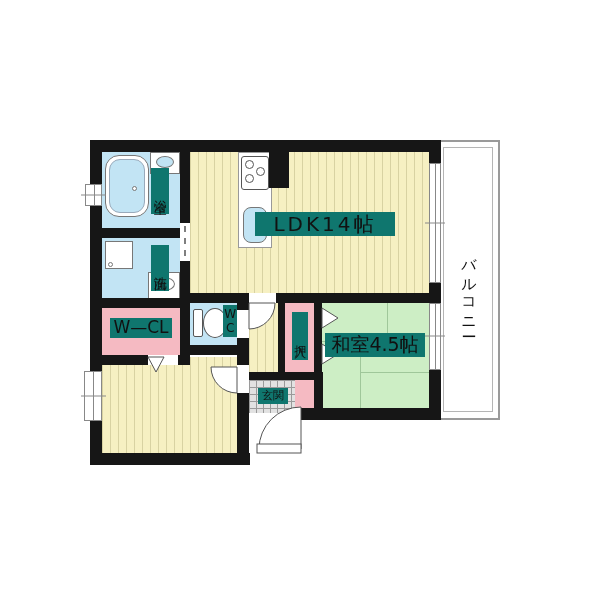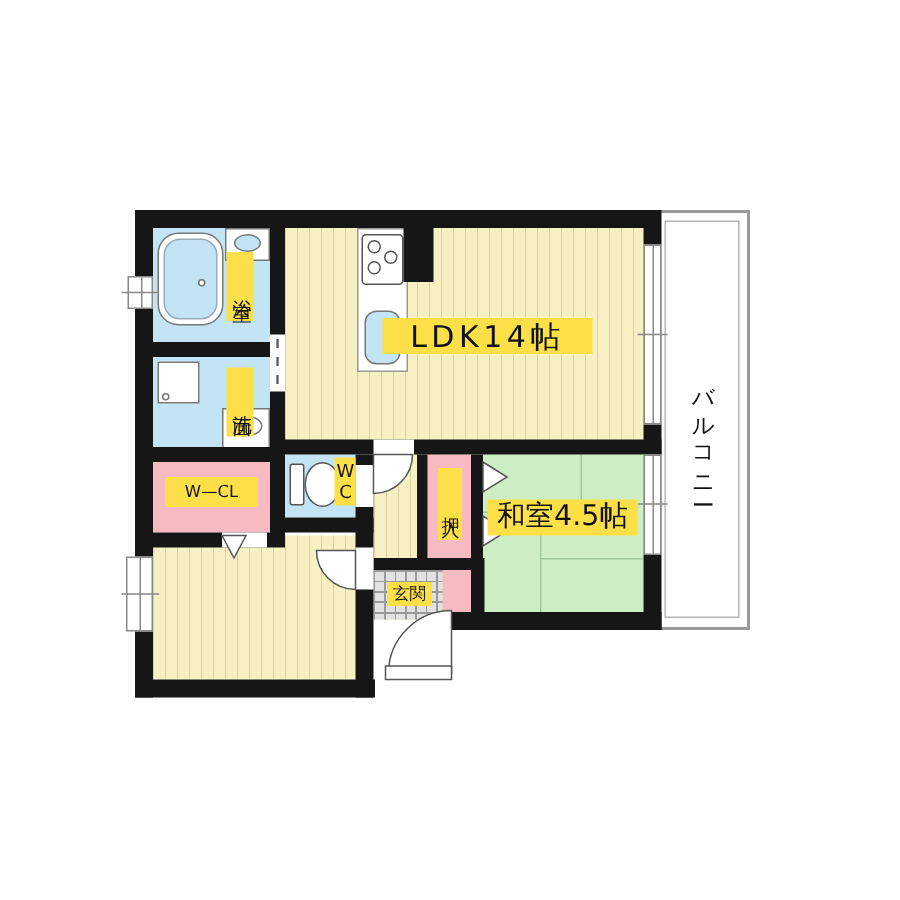--- a/index.html
+++ b/index.html
@@ -18,21 +18,21 @@
                          repeating-linear-gradient(to bottom,#9a9a9a 0,#9a9a9a 1px,transparent 1px,transparent 7px);}
   .wall{background:#161616;}
   .gap{background:#fff;}
   
   .fix{background:#fff;border:1px solid #777;}
   .round{border-radius:50%;}
   
   .win{background:#fff;border:1px solid #888;}
   .win .mid-v{position:absolute;left:50%;top:0;bottom:0;width:1px;background:#888;}
   
-  .lbl{background:#fde047;display:flex;align-items:center;justify-content:center;
+  .lbl{background:#0f766e;display:flex;align-items:center;justify-content:center;
        line-height:1.05;white-space:nowrap;}
   .vtext{writing-mode:vertical-rl;text-orientation:upright;letter-spacing:2px;}
   .vmixed{writing-mode:vertical-rl;letter-spacing:3px;}
   .balcony-outer{background:#fff;border:2px solid #9a9a9a;}
   .balcony-inner{border:1px solid #b5b5b5;}
   svg{position:absolute;left:0;top:0;}
 </style>
 </head>
 <body>
 
@@ -139,19 +139,19 @@
     <path d="M425,223 L445,223" stroke="#888" stroke-width="1"></path>
     <path d="M425,336 L445,336" stroke="#888" stroke-width="1"></path>
     <path d="M81,195 L106,195" stroke="#888" stroke-width="1"></path>
     <path d="M81,396 L106,396" stroke="#888" stroke-width="1"></path>
   </svg>
 
   <div class="abs lbl" style="left:255px;top:212px;width:140px;height:24px;font-size:20px;letter-spacing:3px;">LDK14帖</div>
   <div class="abs lbl" style="left:325px;top:333px;width:100px;height:24px;font-size:19px;">和室4.5帖</div>
   <div class="abs lbl vtext" style="left:151px;top:168px;width:18px;height:46px;font-size:13px;">浴室</div>
   <div class="abs lbl vtext" style="left:151px;top:245px;width:18px;height:46px;font-size:13px;">洗面</div>
-  <div class="abs lbl" style="left:110px;top:318px;width:62px;height:20px;font-size:11px;">W—CL</div>
+  <div class="abs lbl" style="left:110px;top:318px;width:62px;height:20px;font-size:17px;">W—CL</div>
   <div class="abs lbl vtext" style="left:223px;top:305px;width:14px;height:32px;font-size:12px;letter-spacing:0;">WC</div>
   <div class="abs lbl vtext" style="left:292px;top:312px;width:16px;height:48px;font-size:12px;letter-spacing:1px;">押入</div>
   <div class="abs lbl" style="left:258px;top:388px;width:30px;height:16px;font-size:11px;">玄関</div>
   <div class="abs lbl vmixed" style="left:457px;top:222px;width:22px;height:136px;font-size:15px;background:transparent;">バルコニー</div>
 
 </div>
 
 </body></html>

